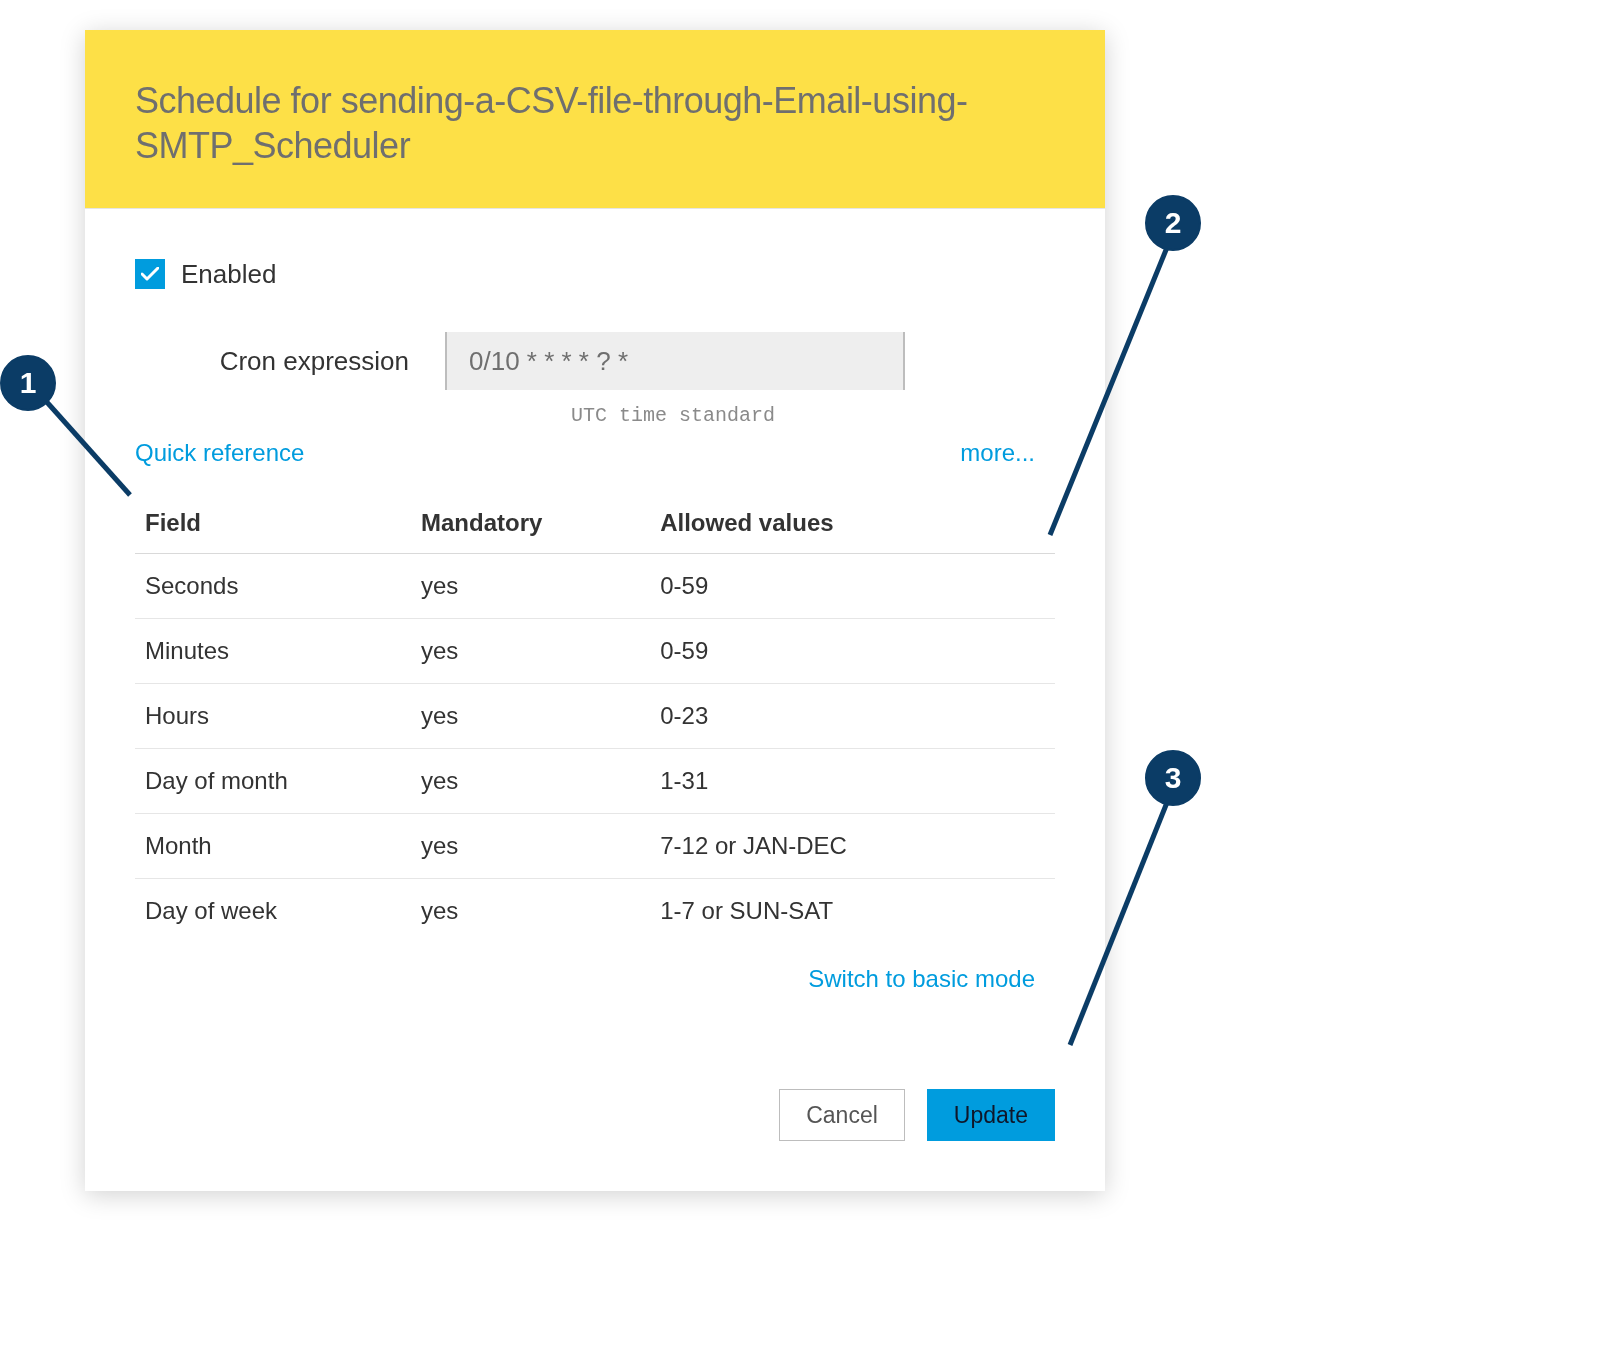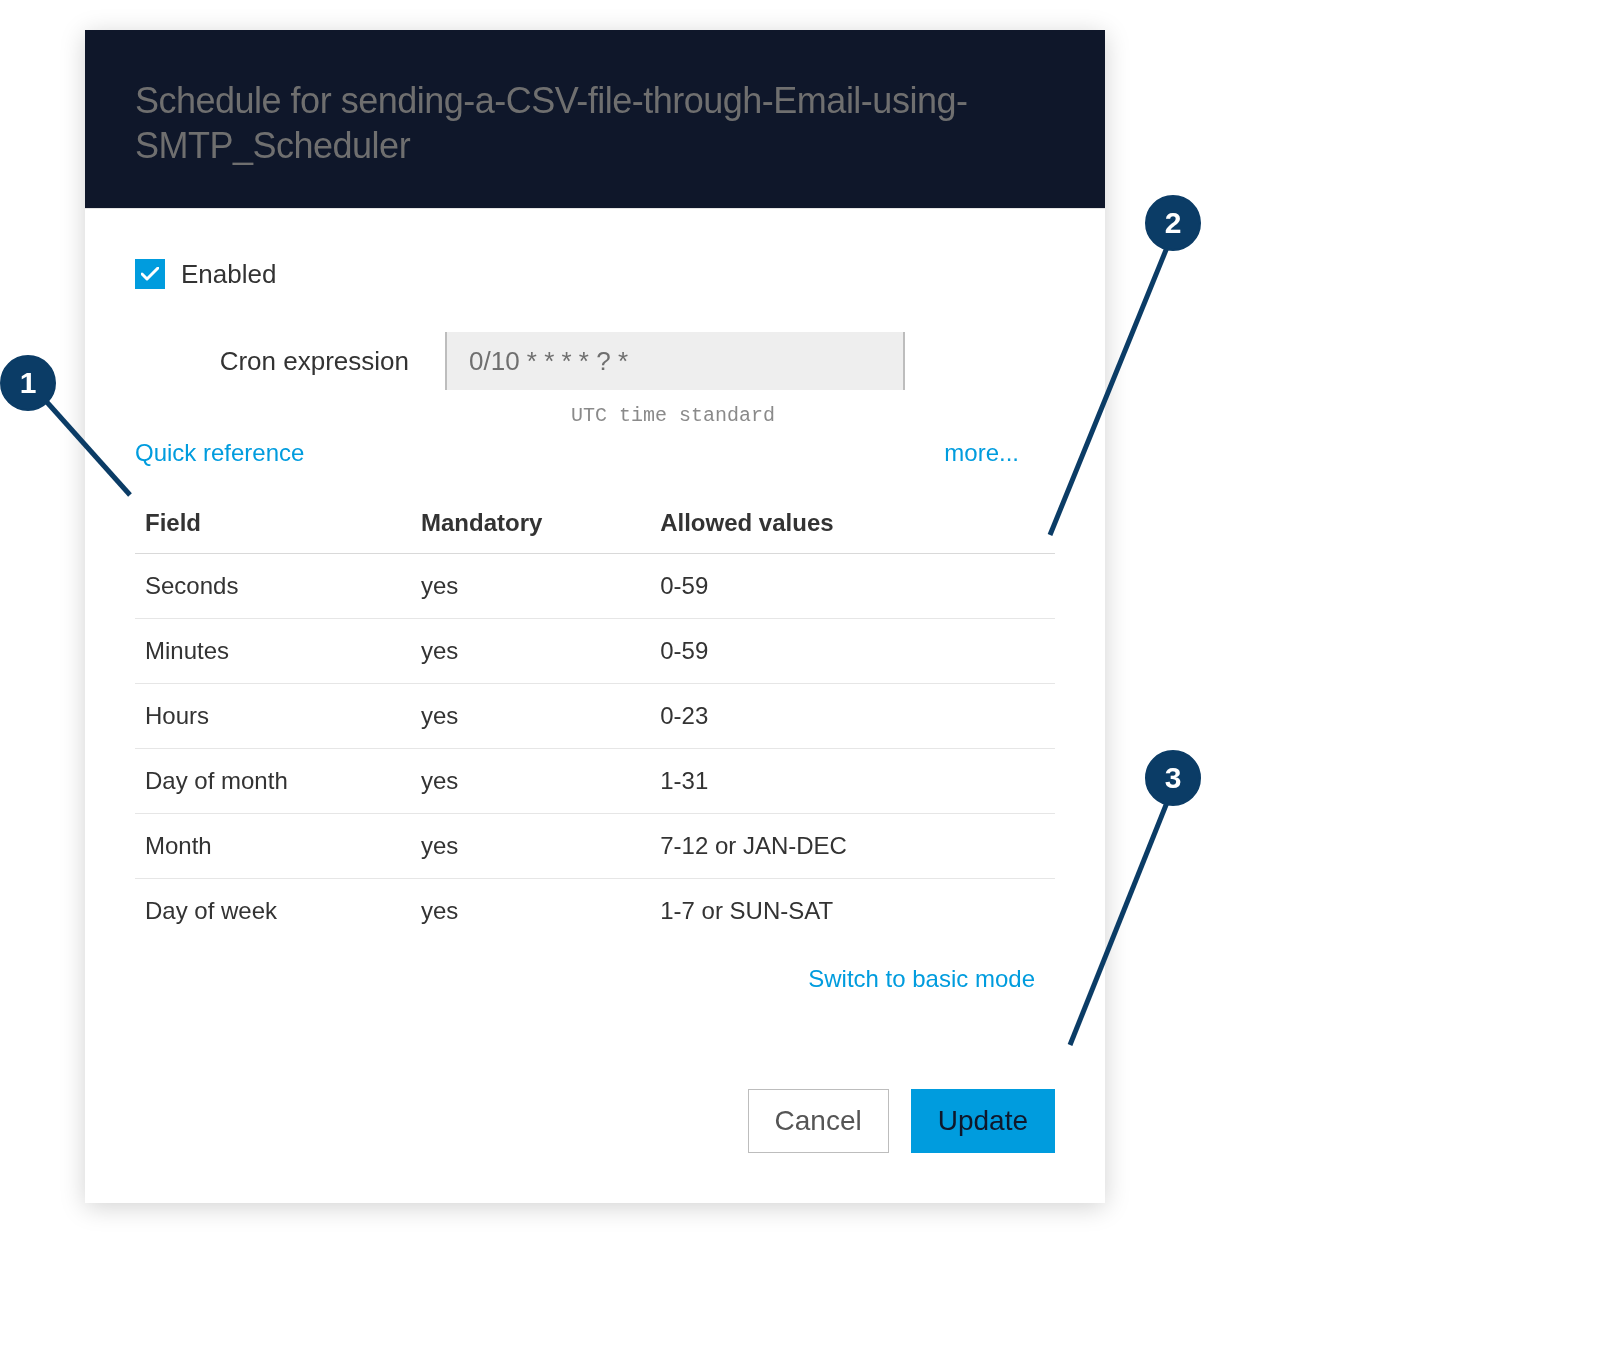--- a/index.html
+++ b/index.html
@@ -12,21 +12,21 @@
   }
   .dialog {
     position: absolute;
     left: 85px;
     top: 30px;
     width: 1020px;
     background: #ffffff;
     box-shadow: 0 4px 24px rgba(0,0,0,0.18);
   }
   .dialog-header {
-    background: #0f172a;
+    background: #fde047;
     padding: 48px 50px 40px 50px;
     border-bottom: 1px solid #e5e5e5;
   }
   .dialog-title {
     font-size: 36px;
     font-weight: 300;
     color: #6f6f6f;
     line-height: 1.25;
     letter-spacing: -0.5px;
   }
@@ -96,21 +96,21 @@
     margin-top: 12px;
     margin-bottom: 26px;
   }
   .link {
     color: #009cde;
     font-size: 24px;
     cursor: pointer;
     text-decoration: none;
   }
   .more-link {
-    margin-right: 36px;
+    margin-right: 20px;
   }
   table.ref-table {
     width: 100%;
     border-collapse: collapse;
     font-size: 24px;
     color: #333;
   }
   table.ref-table th {
     text-align: left;
     font-weight: 700;
@@ -132,23 +132,23 @@
     margin-top: 22px;
     padding-right: 20px;
   }
   .dialog-footer {
     display: flex;
     justify-content: flex-end;
     gap: 22px;
     padding: 56px 50px 50px 50px;
   }
   .btn {
-    height: 64px;
+    height: 52px;
     padding: 8px 26px;
-    font-size: 28px;
+    font-size: 23px;
     cursor: pointer;
     font-family: inherit;
     border-radius: 0;
   }
   .btn-cancel {
     background: #ffffff;
     border: 1px solid #bdbdbd;
     color: #555;
   }
   .btn-update {

